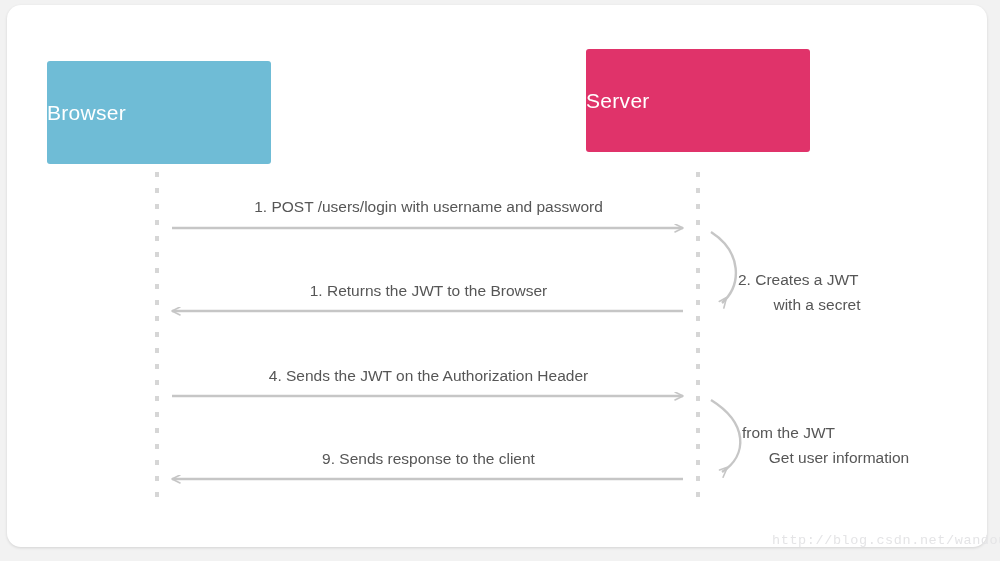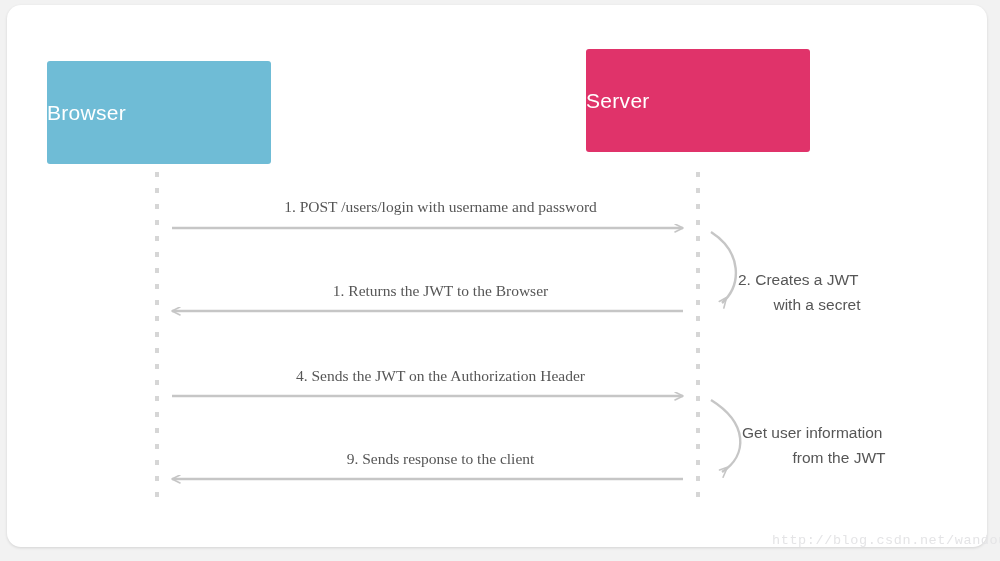--- a/index.html
+++ b/index.html
@@ -71,23 +71,22 @@
 
   
   .msg-label {
     position: absolute;
     font-size: 15.5px;
     color: #565656;
     white-space: nowrap;
     text-align: center;
   }
   .msg-label.centered {
-    left: 184px;
+    left: 172px;
     width: 513px;
-    font-family: Liberation Serif, serif;
   }
 
   
   .note-label {
     position: absolute;
     font-size: 15.5px;
     color: #565656;
     line-height: 25px;
     text-align: center;
     white-space: nowrap;
@@ -166,19 +165,19 @@
   <div class="msg-label centered" style="top:367px">4. Sends the JWT on the Authorization Header</div>
 
   <div class="msg-label centered" style="top:450px">9. Sends response to the client</div>
 
   <div class="note-label" id="note-2">
     <span class="nl">2. Creates a JWT</span>
     <span class="nl">with a secret</span>
   </div>
 
   <div class="note-label" id="note-5">
+    <span class="nl">from the JWT</span>
     <span class="nl">Get user information</span>
-    <span class="nl">from the JWT</span>
   </div>
 
   <div id="watermark">http://blog.csdn.net/wandoubi</div>
 
 </div>
 
 </body></html>

